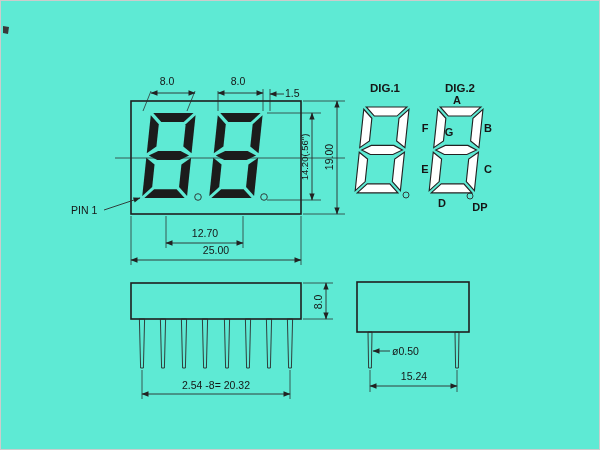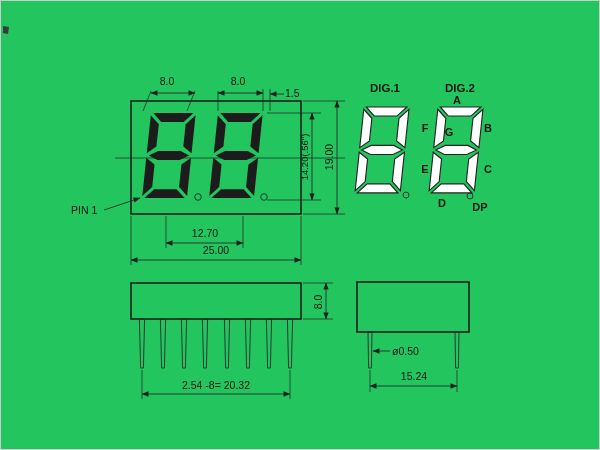--- a/index.html
+++ b/index.html
@@ -1,16 +1,16 @@
 <!DOCTYPE html>
 <html><head>
 <meta charset="utf-8">
 <style>
   html,body{margin:0;padding:0;background:#ffffff}
-  .sheet{position:relative;width:600px;height:450px;background:#22c55e;border:1px solid #cccccc;box-sizing:border-box;overflow:hidden;font-family:"Liberation Sans",sans-serif}
+  .sheet{position:relative;width:600px;height:450px;background:#5eead4;border:1px solid #cccccc;box-sizing:border-box;overflow:hidden;font-family:"Liberation Sans",sans-serif}
   svg{display:block}
   text{font-family:"Liberation Sans",sans-serif;font-size:10.5px;fill:#151515}
   .small{font-size:9.5px}
   .seg-label{font-size:11px;font-weight:bold}
   .dig-label{font-size:11.5px;font-weight:bold}
   .thick{stroke:#1e1e1e;stroke-width:1.6;fill:none}
   .thin{stroke:#2a2a2a;stroke-width:0.9;fill:none}
   .hair{stroke:#2a2a2a;stroke-width:0.75;fill:none}
 </style>
 </head>

